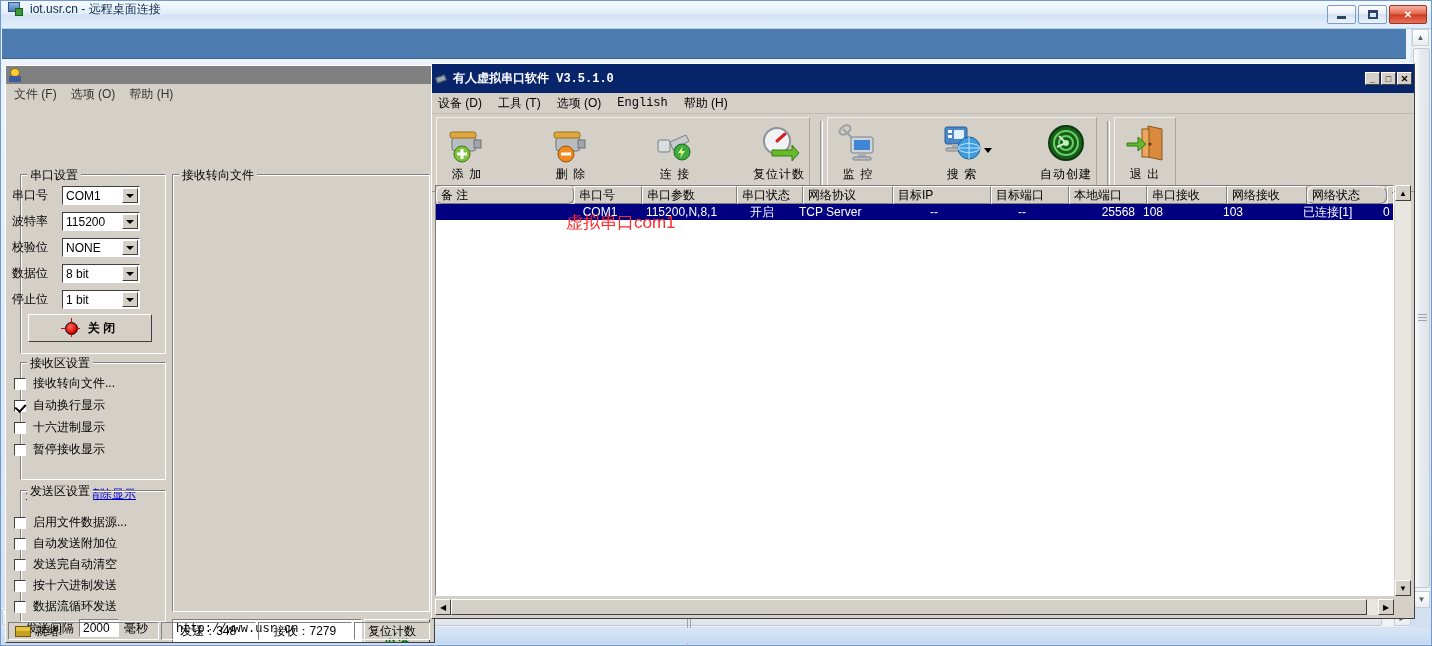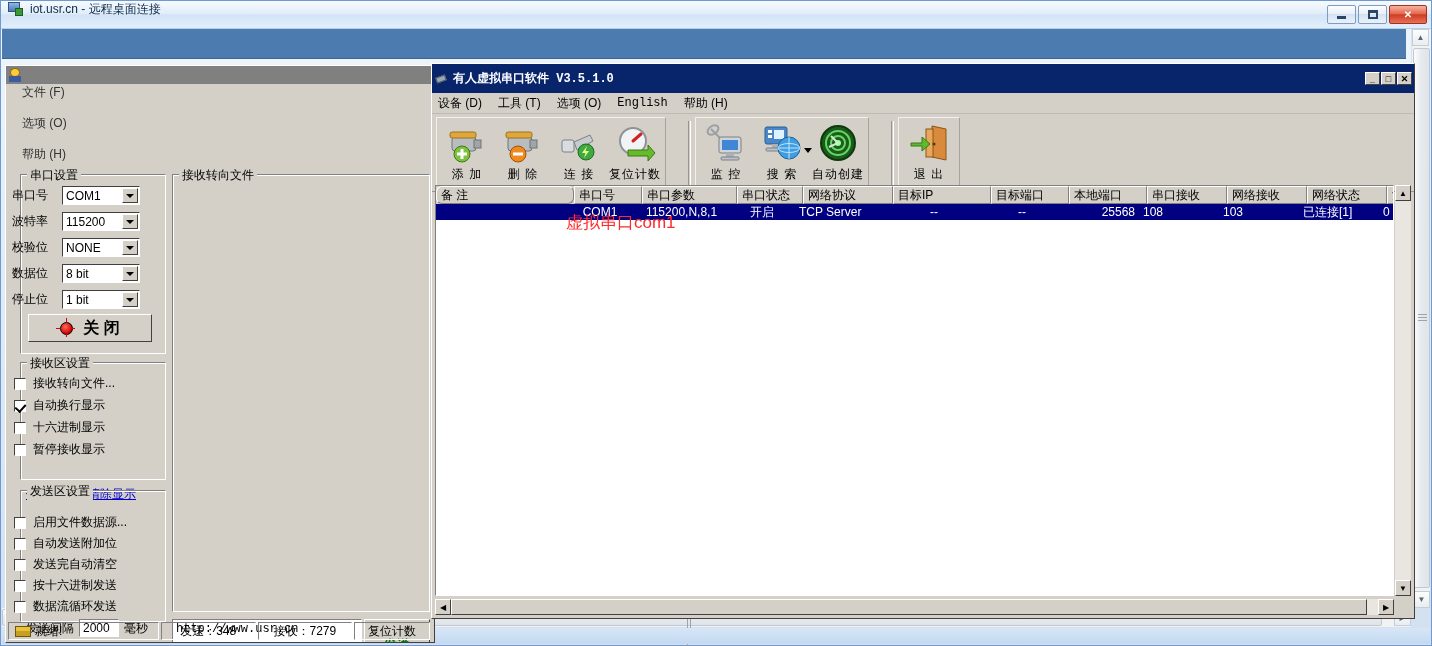--- a/index.html
+++ b/index.html
@@ -111,24 +111,23 @@
   #usr-titlebar {
     height:18px; background:#808080; color:#ffffff;
     display:flex; align-items:center; font-weight:bold;
     font-family:"Liberation Mono", monospace; font-size:12px;
     padding-left:2px;
   }
   #usr-app-icon { width:14px; height:14px; margin-right:3px; position:relative; }
   #usr-app-icon .head { position:absolute; left:2px; top:0; width:10px; height:9px; background:#ffcc33; border:1px solid #8a6b12; border-radius:50%; }
   #usr-app-icon .body { position:absolute; left:1px; top:8px; width:12px; height:6px; background:#3b5aa0; }
   #usr-menubar {
-    height:20px; display:flex; align-items:flex-start; gap:14px;
-    padding-left:16px; font-size:12px; color:#333;
+    height:20px; display:flex; align-items:center; gap:14px;
+    padding-left:8px; font-size:12px; color:#333;
     font-family:"Liberation Sans", sans-serif;
-    flex-direction:column;
   }
   .menu-item { cursor:default; white-space:nowrap; }
 
   .gbox {
     position:absolute;
     border:1px solid #ffffff;
     border-top-color:#808080; border-left-color:#808080;
     box-shadow: 1px 1px 0 #ffffff inset;
   }
   .gbox > .legend {
@@ -154,21 +153,21 @@
   }
   .combo .arrow::after {
     content:""; border-left:4px solid transparent; border-right:4px solid transparent;
     border-top:4px solid #000;
   }
   .btn3d {
     background:#d4d0c8;
     border-top:1px solid #ffffff; border-left:1px solid #ffffff;
     border-right:1px solid #404040; border-bottom:1px solid #404040;
     display:flex; align-items:center; justify-content:center;
-    font-size:16px; cursor:default;
+    font-size:12px; cursor:default;
   }
   #btn-close-port {
     position:absolute; left:22px; top:248px; width:124px; height:28px;
     font-weight:bold;
   }
   .led {
     width:13px; height:13px; border-radius:50%;
     background: radial-gradient(circle at 40% 35%, #ff6a5a, #d10000 70%);
     border:1px solid #000; margin-right:10px; position:relative;
   }
@@ -255,21 +254,21 @@
     font-size:12px; font-family:"Liberation Sans", sans-serif;
     border-bottom:1px solid #bfbbb4;
   }
   #vcom-toolbar {
     height:78px; display:flex; align-items:center; padding-left:4px;
     border-bottom:1px solid #9a968f;
     background:#d4d0c8;
   }
   .tb-group { display:flex; align-items:center; height:72px;
     border:1px solid #f2f0ec; border-right-color:#a8a49d;
-    padding:0 2px; margin-right:18px; }
+    padding:0 2px; margin-right:6px;gap:48px; }
   .tb-sep { width:3px; height:64px; border-left:1px solid #9a968f; border-right:1px solid #fff; margin:0 4px; }
   .tb-btn {
     width:56px; height:70px; display:flex; flex-direction:column;
     align-items:center; justify-content:flex-start; padding-top:5px;
     cursor:default; position:relative;
   }
   .tb-btn .label { font-size:12px; margin-top:3px; letter-spacing:1px; }
   .tb-icon { width:42px; height:40px; position:relative; }
   .tb-arrow { position:absolute; right:-2px; top:30px; width:0; height:0;
     border-left:4px solid transparent; border-right:4px solid transparent; border-top:5px solid #000; }
@@ -627,21 +626,21 @@
           <div class="th" style="width: 138px; border-radius: 6px;">备 注</div>
           <div class="th" style="width: 68px;">串口号</div>
           <div class="th" style="width: 95px;">串口参数</div>
           <div class="th" style="width: 66px;">串口状态</div>
           <div class="th" style="width: 90px;">网络协议</div>
           <div class="th" style="width: 98px;">目标IP</div>
           <div class="th" style="width: 78px;">目标端口</div>
           <div class="th" style="width: 78px;">本地端口</div>
           <div class="th" style="width: 80px;">串口接收</div>
           <div class="th" style="width: 80px;">网络接收</div>
-          <div class="th" style="width: 80px;">网络状态</div>
+          <div class="th" style="width: 80px; border-radius: 7px;">网络状态</div>
           <div class="th" style="width: 28px;">注</div>
         </div>
       <div id="vcom-row">
           <div class="td" style="width: 130px;"></div>
           <div class="td center" style="width: 68px;">COM1</div>
           <div class="td center" style="width: 95px;">115200,N,8,1</div>
           <div class="td center" style="width: 66px;">开启</div>
           <div class="td" style="width: 90px;">TCP Server</div>
           <div class="td center" style="width: 98px;">--</div>
           <div class="td center" style="width: 78px;">--</div>

